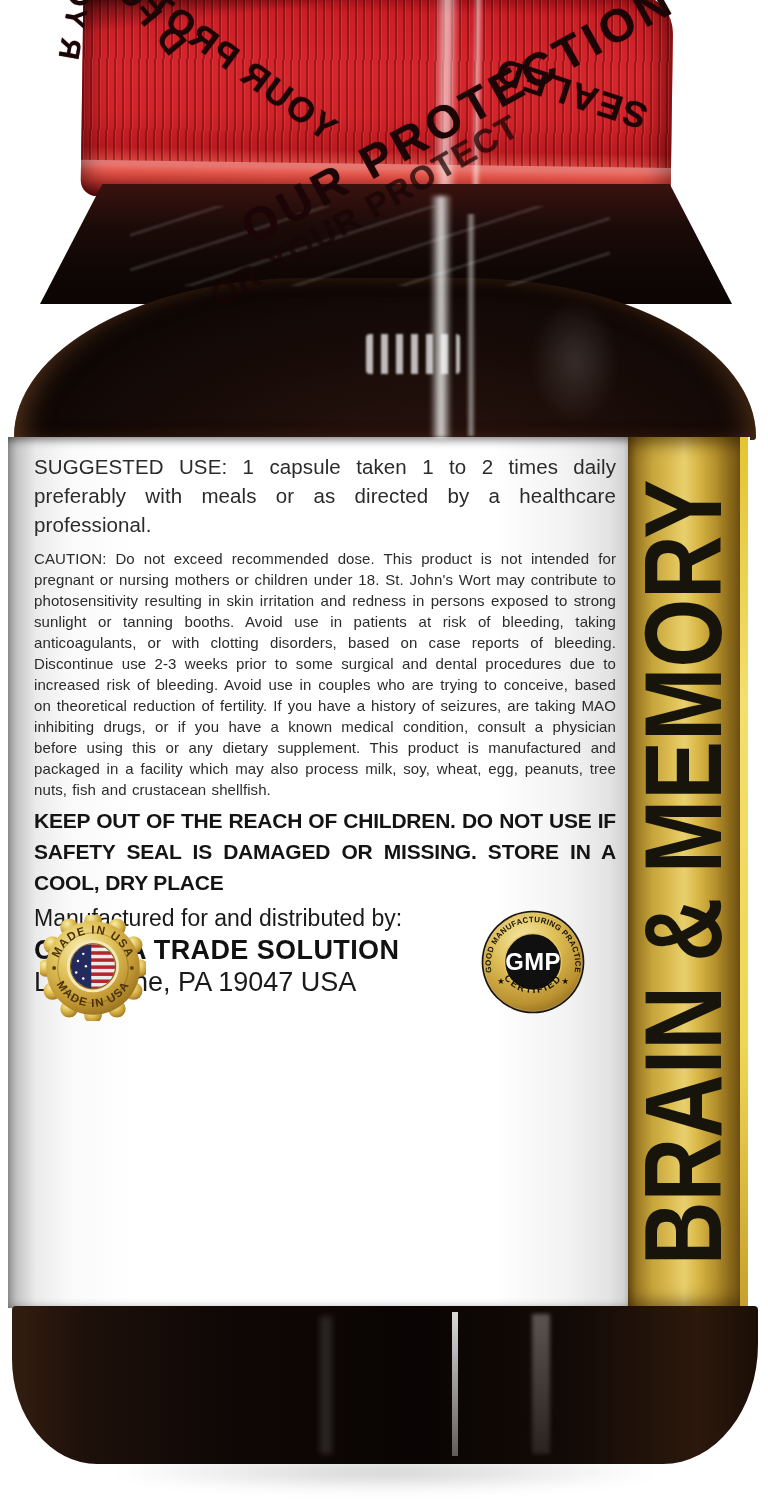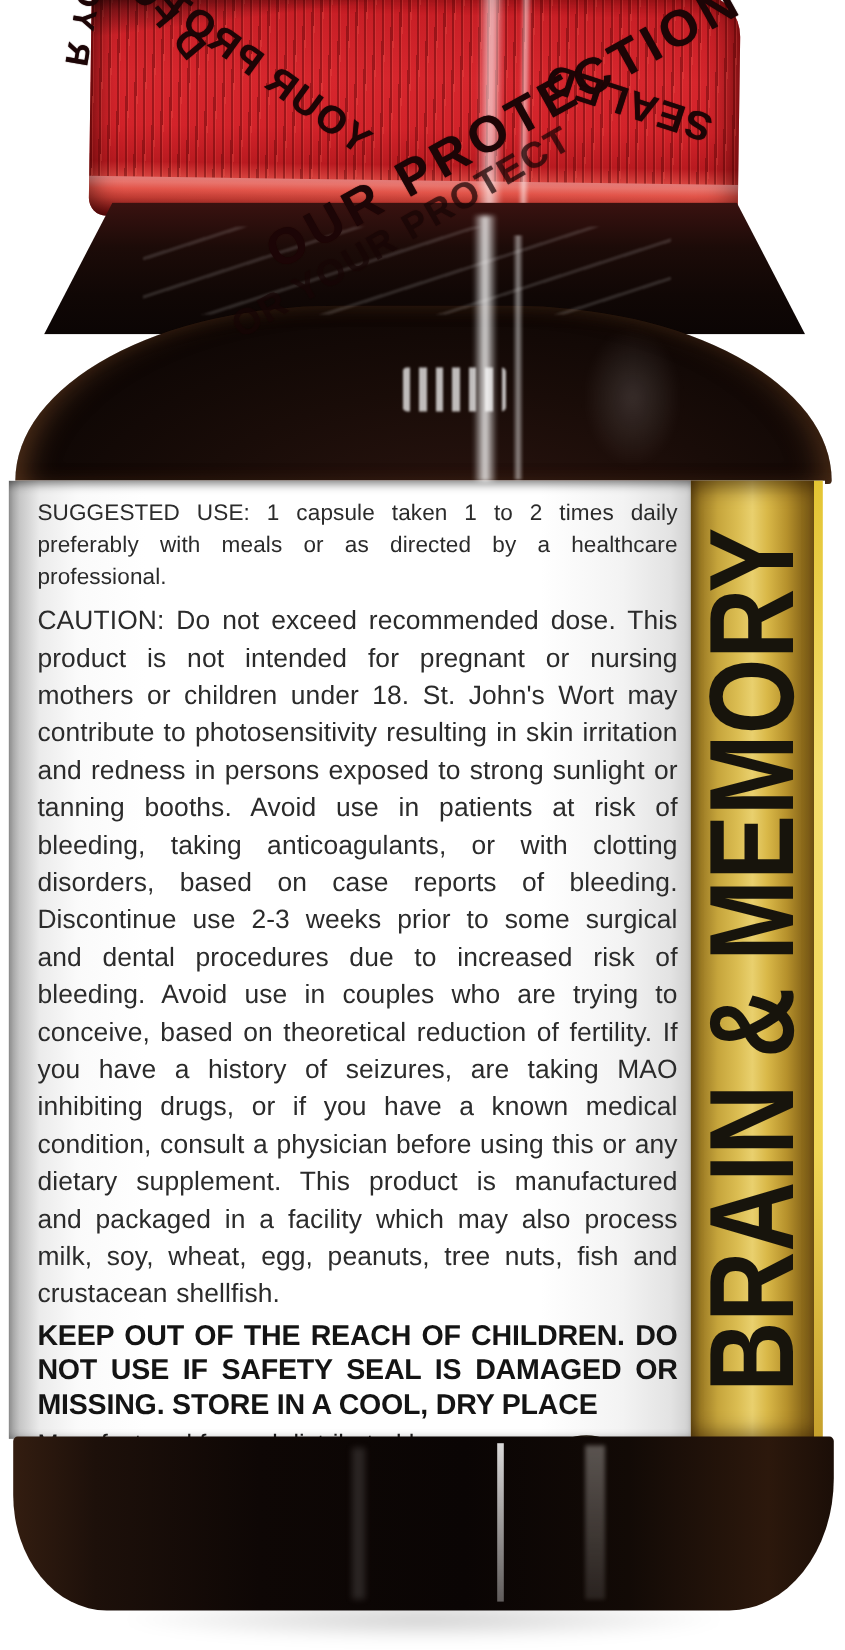--- a/index.html
+++ b/index.html
@@ -78,22 +78,22 @@
   .label{position:absolute;left:8px;top:437px;width:742px;height:871px;background:#fff;}
   .paper{
     position:absolute;left:0;top:0;width:620px;height:100%;box-sizing:border-box;
     padding:15px 12px 0 26px;
     background:linear-gradient(90deg,#969696 0%,#c6c6c6 1.6%,#ebebeb 4.5%,#fafafa 10%,#ffffff 20%,#ffffff 78%,#f3f3f3 90%,#e3e3e3 97%,#cfcfcf 100%);
     box-shadow:inset 0 8px 9px -5px rgba(0,0,0,.5), inset 0 -6px 8px -5px rgba(0,0,0,.3);
     overflow:hidden;
   }
   .paper p{margin:0;color:#2b2b2b;text-align:justify;}
   .p-use{font-size:20.5px;line-height:29px;letter-spacing:.1px;word-spacing:1.5px;margin-bottom:9px !important;}
-  .p-caution{font-size:24px;line-height:34px;letter-spacing:.1px;word-spacing:1px;margin-bottom:5px !important;}
-  .p-warning{font-size:26px;line-height:31px;font-weight:700;color:#141414 !important;letter-spacing:-.2px;margin-bottom:7px !important;}
+  .p-caution{font-size:15px;line-height:21px;letter-spacing:.1px;word-spacing:1px;margin-bottom:5px !important;}
+  .p-warning{font-size:21px;line-height:31px;font-weight:700;color:#141414 !important;letter-spacing:-.2px;margin-bottom:7px !important;}
   .fda-box{
     border:4px solid #0e0e0e;padding:4px 10px 7px 10px;margin:0 6px 8px 0;
     font-size:21px;line-height:29px;color:#1d1d1d;text-align:justify;background:rgba(255,255,255,.35);
   }
   .footer{position:relative;height:160px;}
   .f-center{text-align:left;color:#1a1a1a;}
   .f-heading{font-size:23px;margin-top:2px;}
   .f-company{font-size:27px;font-weight:700;letter-spacing:.4px;margin-top:3px;color:#111;}
   .f-address{font-size:27px;margin-top:1px;}
   .badge-usa{position:absolute;left:6px;top:10px;width:106px;height:106px;}

